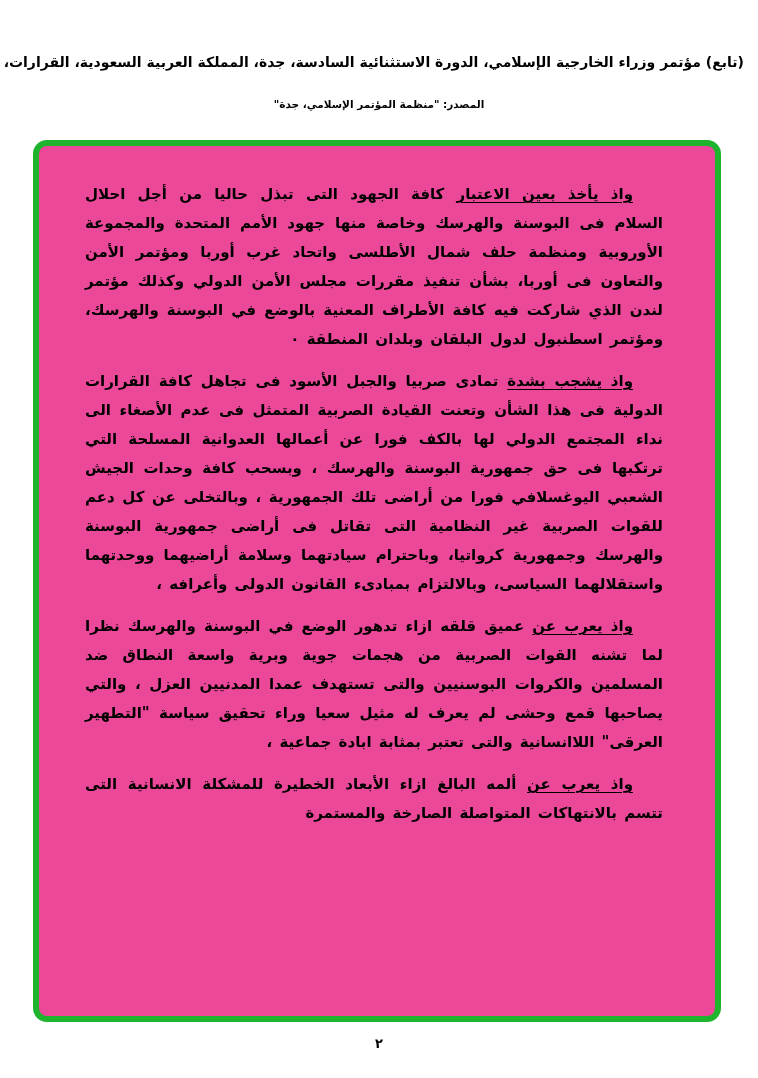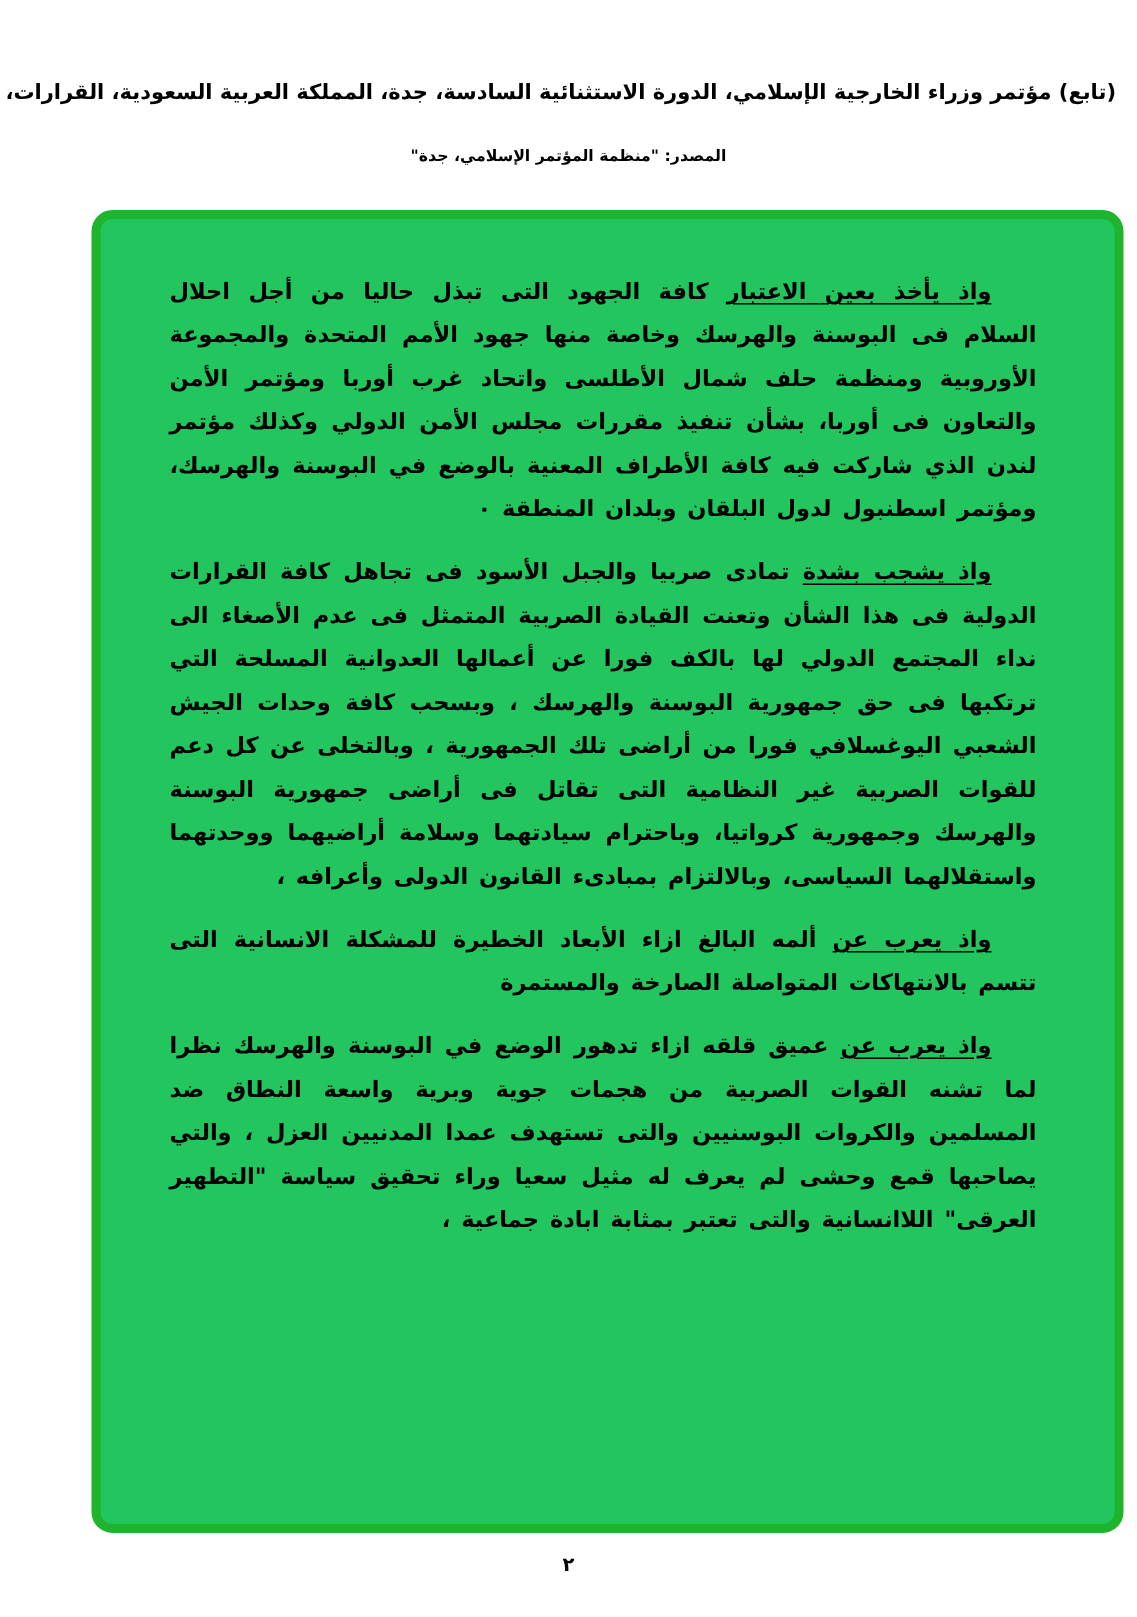--- a/index.html
+++ b/index.html
@@ -41,22 +41,21 @@
   }
   .green-box {
     position: absolute;
     left: 33px;
     top: 140px;
     width: 676px;
     height: 870px;
     border: 6px solid #1eb42d;
     border-radius: 14px;
     box-sizing: content-box;
-    background: #22c55e;
-    margin-left: 28px;
+    background: #ec4899;
   }
   .doc-body {
     position: absolute;
     top: 34px;
     right: 52px;
     left: 46px;
     direction: rtl;
     text-align: justify;
   }
   .para {
@@ -90,22 +89,22 @@
 
   <div class="header-source">المصدر: "منظمة المؤتمر الإسلامي، جدة"</div>
 
   <div class="green-box">
     <div class="doc-body">
 
       <p class="para"><span class="lead">واذ يأخذ بعين الاعتبار</span><span> كافة الجهود التى تبذل حاليا من أجل احلال السلام فى البوسنة والهرسك وخاصة منها جهود الأمم المتحدة والمجموعة الأوروبية ومنظمة حلف شمال الأطلسى واتحاد غرب أوربا ومؤتمر الأمن والتعاون فى أوربا، بشأن تنفيذ مقررات مجلس الأمن الدولي وكذلك مؤتمر لندن الذي شاركت فيه كافة الأطراف المعنية بالوضع في البوسنة والهرسك، ومؤتمر اسطنبول لدول البلقان وبلدان المنطقة ٠</span></p>
 
       <p class="para"><span class="lead">واذ يشجب بشدة</span><span> تمادى صربيا والجبل الأسود فى تجاهل كافة القرارات الدولية فى هذا الشأن وتعنت القيادة الصربية المتمثل فى عدم الأصغاء الى نداء المجتمع الدولي لها بالكف فورا عن أعمالها العدوانية المسلحة التي ترتكبها فى حق جمهورية البوسنة والهرسك ، وبسحب كافة وحدات الجيش الشعبي اليوغسلافي فورا من أراضى تلك الجمهورية ، وبالتخلى عن كل دعم للقوات الصربية غير النظامية التى تقاتل فى أراضى جمهورية البوسنة والهرسك وجمهورية كرواتيا، وباحترام سيادتهما وسلامة أراضيهما ووحدتهما واستقلالهما السياسى، وبالالتزام بمبادىء القانون الدولى وأعرافه ،</span></p>
 
+      <p class="para"><span class="lead">واذ يعرب عن</span><span> عميق قلقه ازاء تدهور الوضع في البوسنة والهرسك نظرا لما تشنه القوات الصربية من هجمات جوية وبرية واسعة النطاق ضد المسلمين والكروات البوسنيين والتى تستهدف عمدا المدنيين العزل ، والتي يصاحبها قمع وحشى لم يعرف له مثيل سعيا وراء تحقيق سياسة "التطهير العرقى" اللاانسانية والتى تعتبر بمثابة ابادة جماعية ،</span></p>
+
       <p class="para"><span class="lead">واذ يعرب عن</span><span> ألمه البالغ ازاء الأبعاد الخطيرة للمشكلة الانسانية التى تتسم بالانتهاكات المتواصلة الصارخة والمستمرة</span></p>
-
-      <p class="para"><span class="lead">واذ يعرب عن</span><span> عميق قلقه ازاء تدهور الوضع في البوسنة والهرسك نظرا لما تشنه القوات الصربية من هجمات جوية وبرية واسعة النطاق ضد المسلمين والكروات البوسنيين والتى تستهدف عمدا المدنيين العزل ، والتي يصاحبها قمع وحشى لم يعرف له مثيل سعيا وراء تحقيق سياسة "التطهير العرقى" اللاانسانية والتى تعتبر بمثابة ابادة جماعية ،</span></p>
 
     </div>
   </div>
 
   <div class="page-number">٢</div>
 
 </div>
 
 </body></html>

